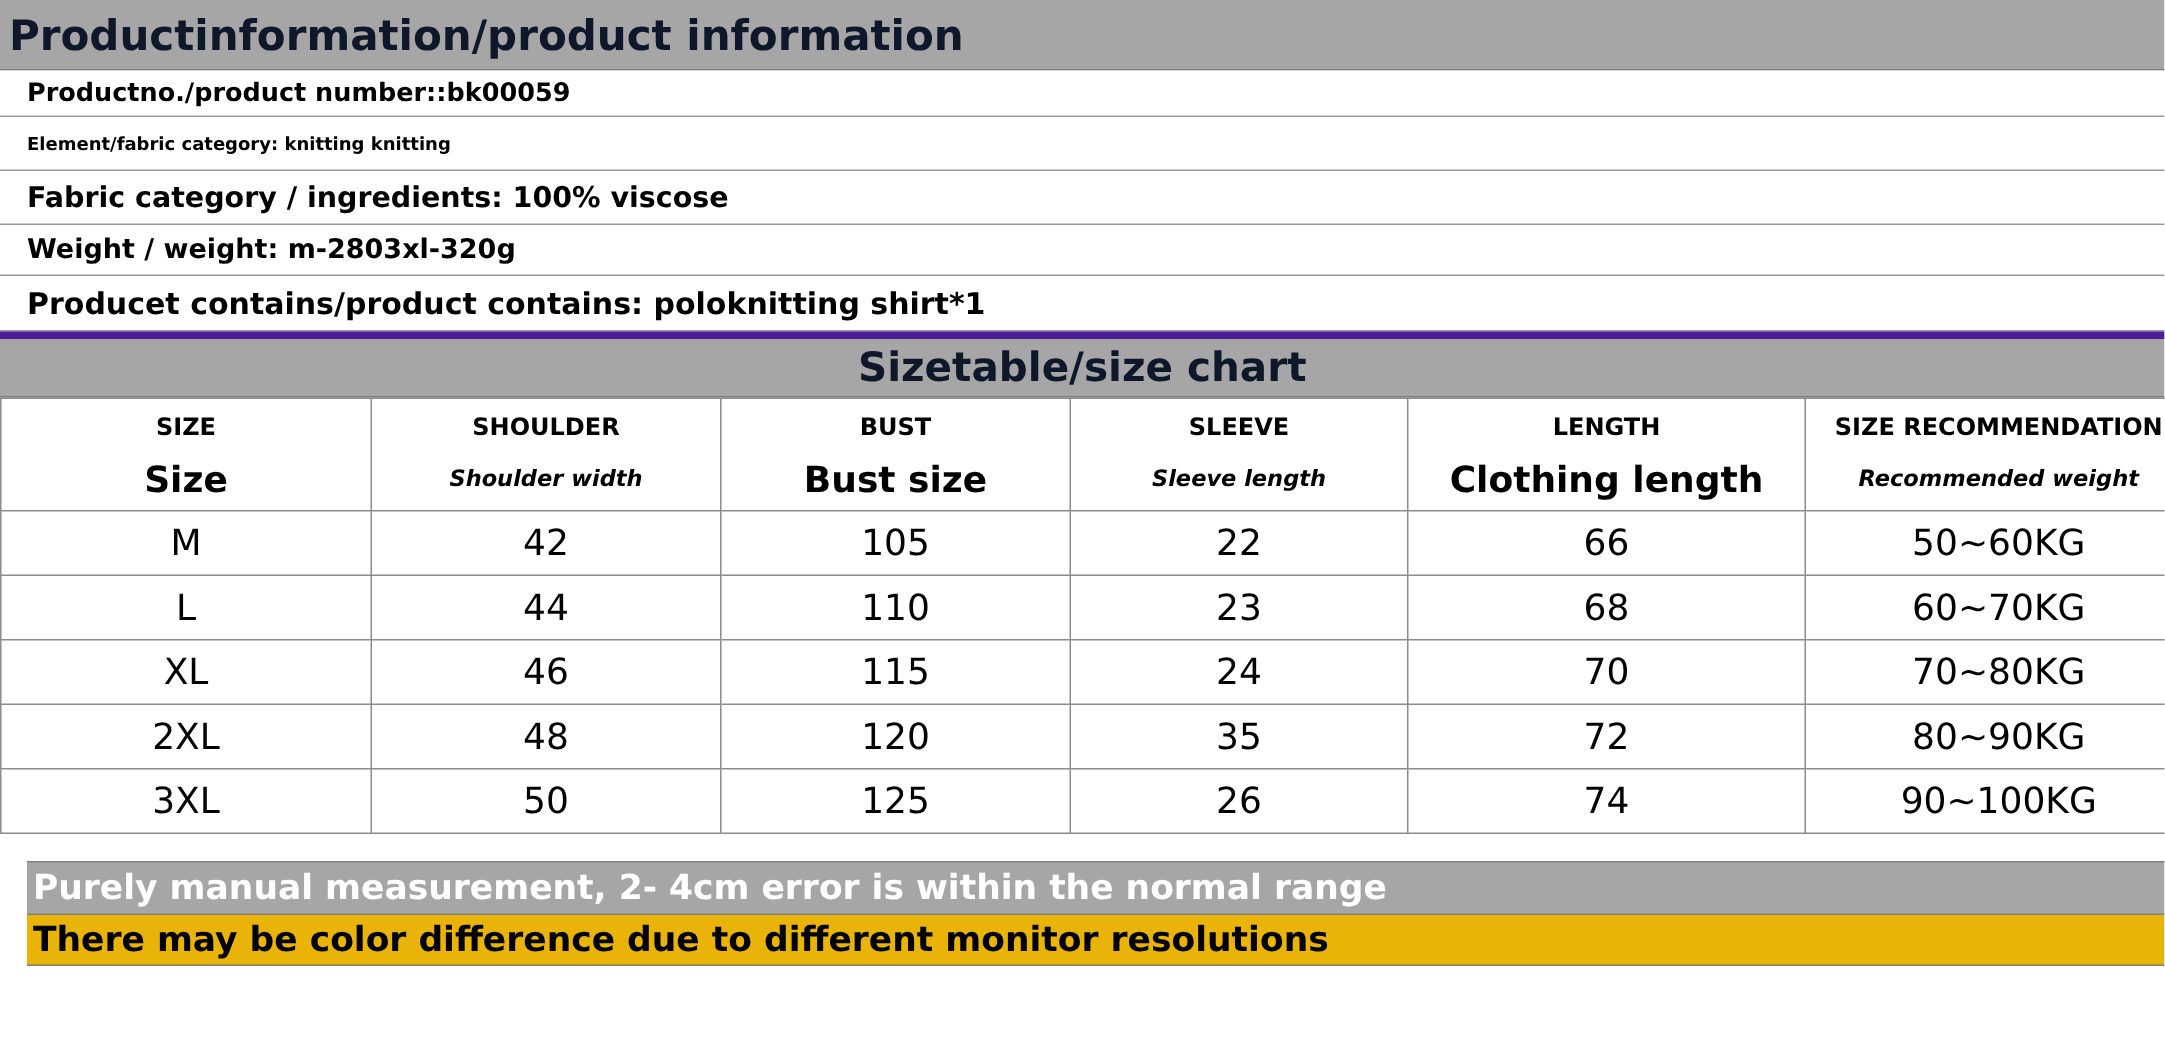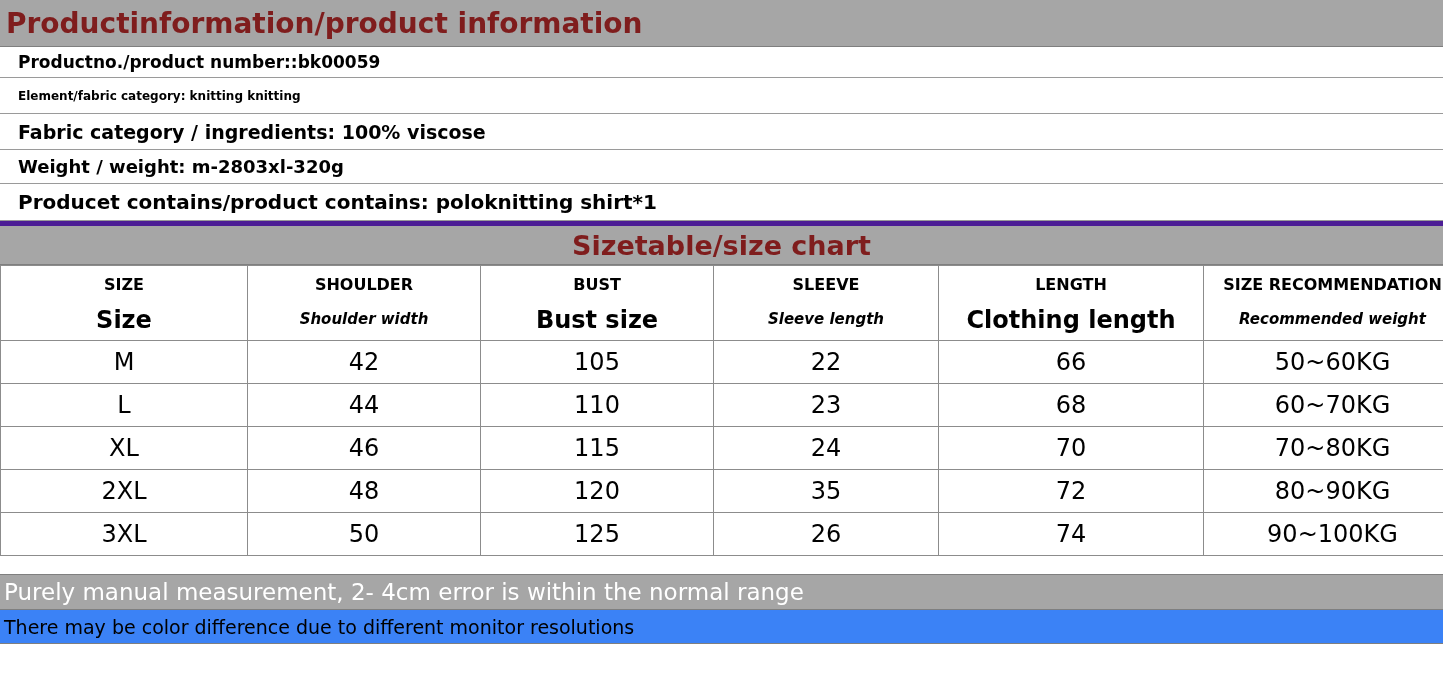--- a/index.html
+++ b/index.html
@@ -16,21 +16,21 @@
   .sheet {
     width: 1443px;
     height: 693px;
     position: relative;
     box-sizing: border-box;
   }
 
   
   .banner {
     background: #a6a6a6;
-    color: #7f1d1d;
+    color: #0f172a;
     font-weight: bold;
     display: flex;
     align-items: center;
     box-sizing: border-box;
     border-bottom: 1px solid #7f7f7f;
   }
   #product-info-banner {
     height: 47px;
     font-size: 28px;
     padding-left: 6px;
@@ -92,35 +92,36 @@
     font-size: 24px;
     font-weight: normal;
   }
 
   
   .note {
     box-sizing: border-box;
     display: flex;
     align-items: center;
     padding-left: 4px;
-    font-weight: normal;
+    font-weight: bold;
+    margin-left: 18px;
   }
   #note-measure {
     height: 36px;
     background: #a6a6a6;
     color: #ffffff;
     font-size: 23px;
     border-top: 1px solid #7f7f7f;
     border-bottom: 1px solid #7f7f7f;
   }
   #note-color {
     height: 34px;
-    background: #3b82f6;
+    background: #eab308;
     color: #000000;
-    font-size: 19px;
+    font-size: 23px;
     border-bottom: 1px solid #7f7f7f;
   }
   .spacer-gap {
     height: 18px;
     background: #ffffff;
   }
 </style>
 </head>
 <body>
 

